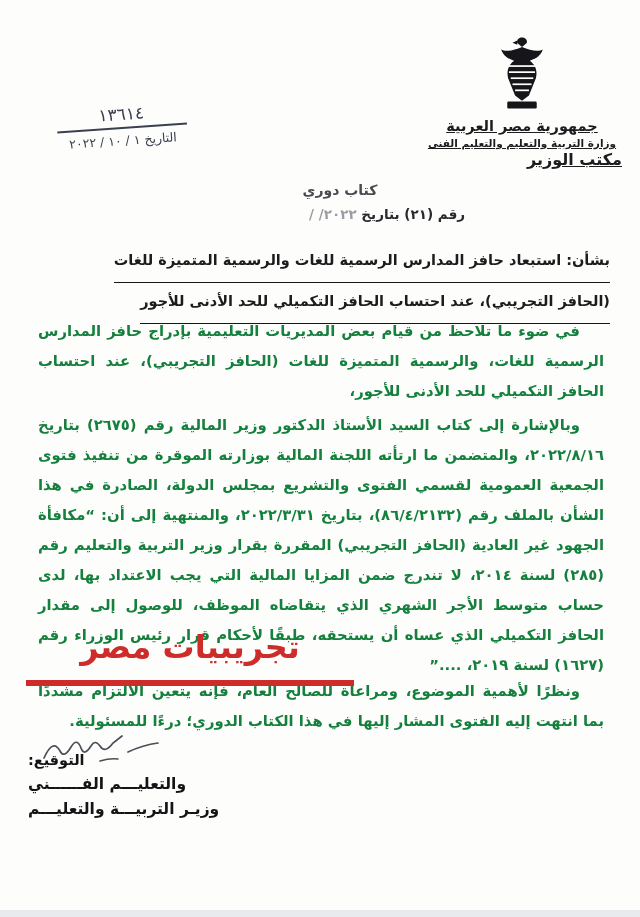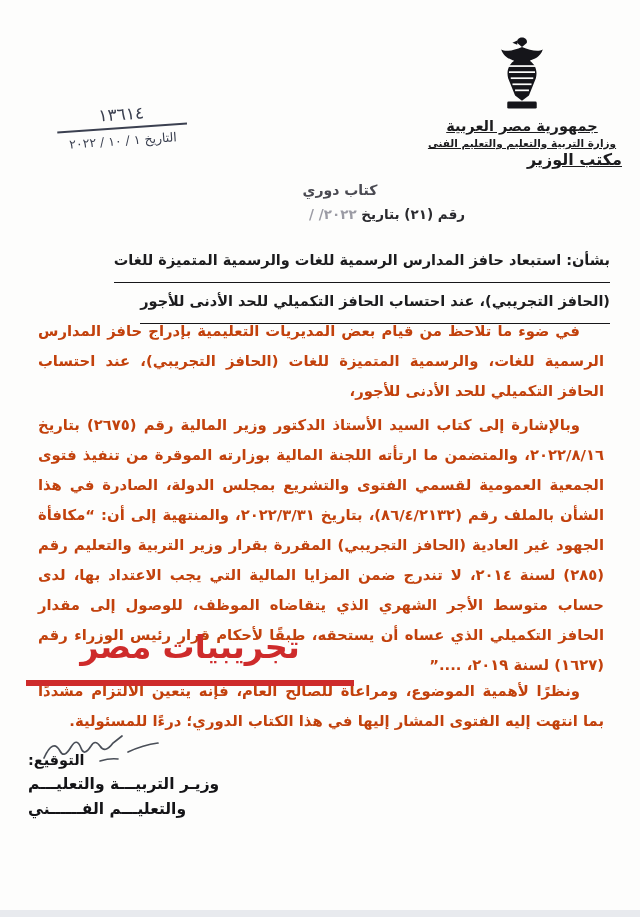--- a/index.html
+++ b/index.html
@@ -41,21 +41,21 @@
     position:absolute;right:30px;left:30px;top:242px;direction:rtl;
     font-weight:bold;font-size:14.5px;line-height:37px;
   }
   .subject .u{
     display:inline-block;border-bottom:1.6px solid #17171a;padding-bottom:3px;
   }
   
   .para{
     position:absolute;right:36px;left:38px;direction:rtl;
     text-align:justify;font-weight:bold;font-size:14.8px;line-height:30px;
-    text-indent:24px;color:#c2410c;
+    text-indent:24px;color:#15803d;
   }
   .p1{top:316px;}
   .p2{top:410px;}
   .p3{top:676px;}
   
   .watermark{
     position:absolute;left:26px;top:618px;width:328px;direction:rtl;
     text-align:center;font-size:32px;font-weight:bold;
     padding-bottom:4px;border-bottom:6px solid;line-height:58px;
     z-index:5;white-space:nowrap;
@@ -119,18 +119,18 @@
   <div class="para p3">ونظرًا لأهمية الموضوع، ومراعاة للصالح العام، فإنه يتعين الالتزام مشددًا بما انتهت إليه الفتوى المشار إليها في هذا الكتاب الدوري؛ درءًا للمسئولية.</div>
 
   <div class="watermark" style="color: rgb(206, 43, 43); border-bottom-color: rgb(206, 43, 43);">تجريبيات مصر</div>
 
   <svg class="scribble" width="150" height="46" viewBox="0 0 150 46">
     <path d="M8 32 q9 -20 16 -7 q4 8 11 -4 q6 -10 10 1 q3 9 10 -2 q4 -7 9 0 q5 8 13 -3 l9 -7 m6 16 q15 -7 30 -9 m-58 18 q10 -3 18 -2" fill="none" stroke="#4a4f58" stroke-width="1.7" stroke-linecap="round"></path>
   </svg>
 
   <div class="sig">
     <div class="lbl">التوقيع:</div>
+    <div class="ln">والتعليـــم الفــــــني</div>
     <div class="ln">وزيـر التربيـــة والتعليـــم</div>
-    <div class="ln">والتعليـــم الفــــــني</div>
   </div>
 
   <div class="bottom-strip"></div>
 </div>
 
 </body></html>

